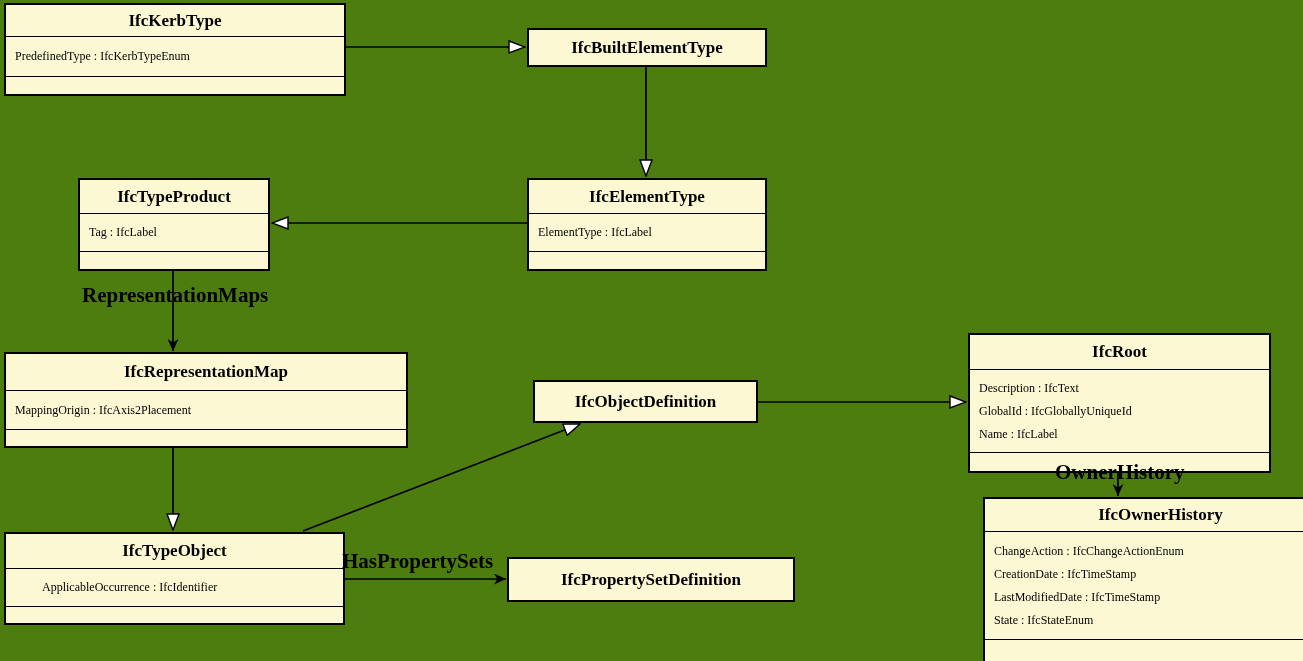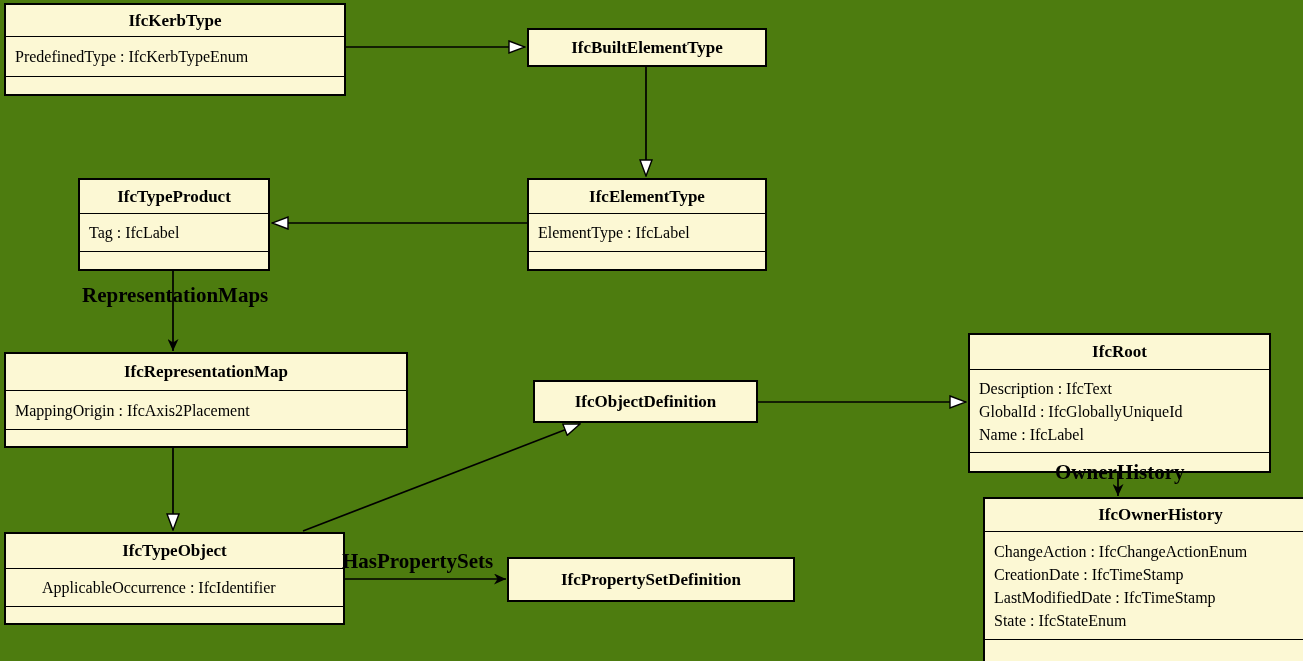--- a/index.html
+++ b/index.html
@@ -25,21 +25,21 @@
     font-weight: bold;
     font-size: 17px;
     display: flex;
     align-items: center;
     justify-content: center;
     flex: none;
   }
   .cls.single .head { flex: 1; }
   .cls .attrs {
     border-top: 1.5px solid #000;
-    font-size: 16px;
+    font-size: 12px;
     line-height: 23px;
     padding: 0 9px;
     display: flex;
     flex-direction: column;
     justify-content: center;
     flex: none;
     box-sizing: border-box;
     white-space: nowrap;
     overflow: hidden;
   }

